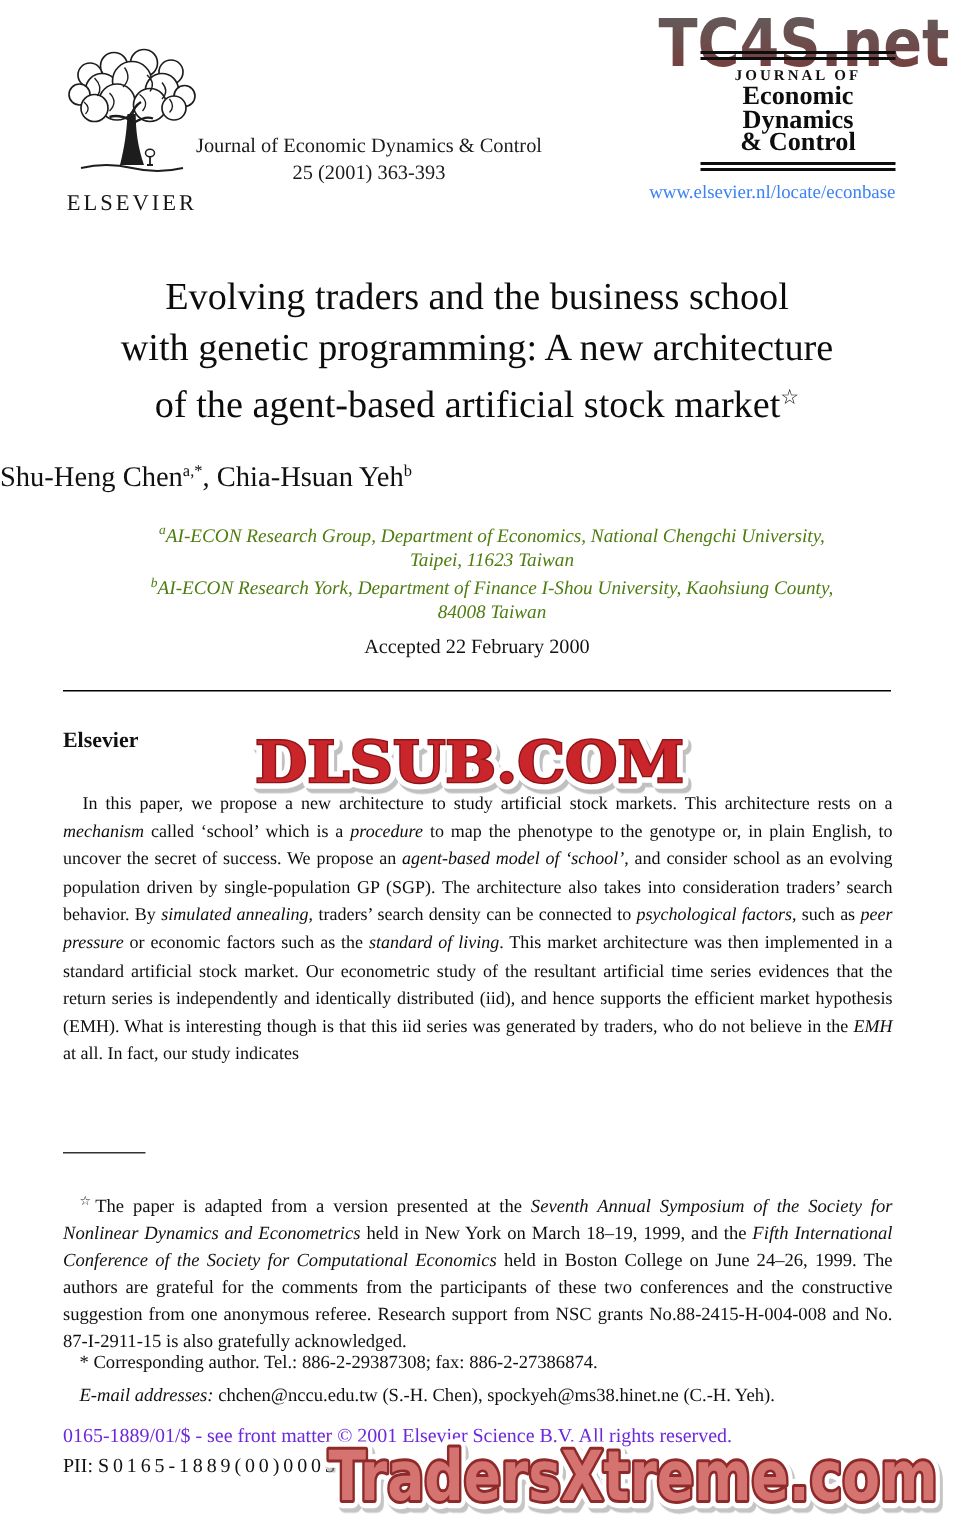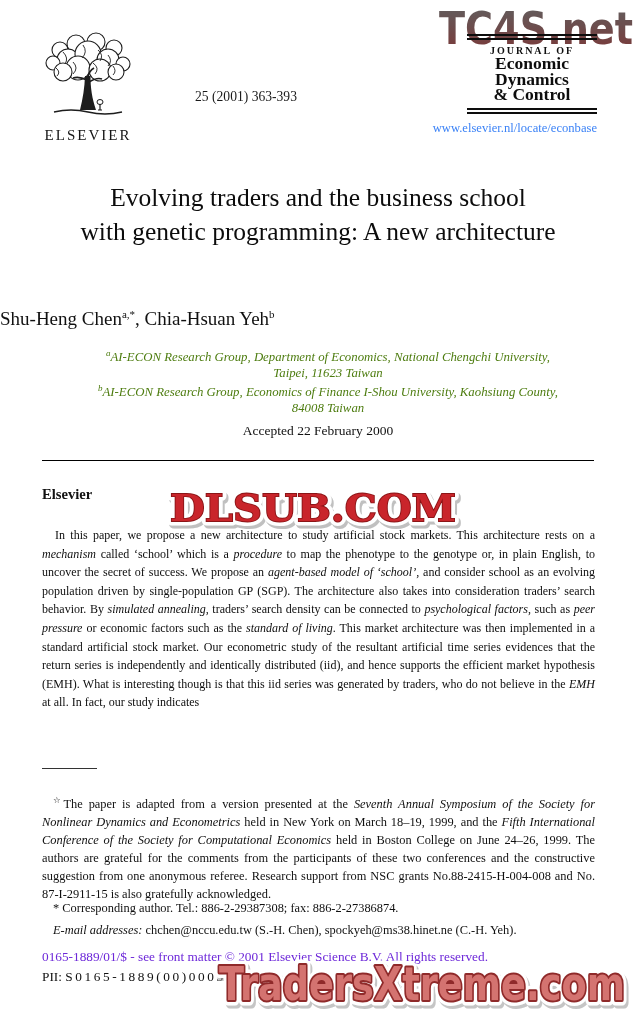--- a/index.html
+++ b/index.html
@@ -99,48 +99,50 @@
       <path d="M47 46 C46.5 58 45 68 42 80 L58 80 C54 68 52.5 58 52.5 46 Z" fill="#1d1d1d"></path>
       <path d="M49 50 q-8 -4 -14 -2 M51 52 q8 -5 13 -3 M50 47 q1 -6 6 -9" stroke="#1d1d1d" fill="none" stroke-width="1.6"></path>
       <ellipse cx="62" cy="72" rx="3" ry="2.5" fill="none" stroke="#1d1d1d"></ellipse>
       <path d="M62 74 l0 6 M60 80 l4 0" stroke="#1d1d1d" fill="none" stroke-width="1.2"></path>
       <path d="M16 82 q17 -4 34 0 q17 4 34 0" stroke="#1d1d1d" fill="none" stroke-width="1.3"></path>
     </svg>
     <div class="elsevier-label">ELSEVIER</div>
   </div>
 
   <div class="center-head">
+    <div>Journal of Economic Dynamics &amp; Control</div>
     <div>25 (2001) 363-393</div>
   </div>
 
   <div class="masthead">
     <div class="mast-box">
       <div class="mrule"></div>
       <div class="mrule"></div>
       <div class="mast-kicker">JOURNAL OF</div>
       <div class="mast-word">Economic</div>
       <div class="mast-word">Dynamics</div>
       <div class="mast-word">&amp; Control</div>
       <div class="mrule" style="margin-top:5px;"></div>
       <div class="mrule"></div>
     </div>
     <div class="mast-url">www.elsevier.nl/locate/econbase</div>
   </div>
 
   <div class="title">
     <div>Evolving traders and the business school</div>
     <div>with genetic programming: A new architecture</div>
+    <div><span>of the agent-based artificial stock market</span><sup class="star">☆</sup></div>
   </div>
 
   <div class="authors"><span>Shu-Heng Chen</span><sup>a,*</sup><span>, </span><span>Chia-Hsuan Yeh</span><sup>b</sup></div>
 
   <div class="affils">
     <div><sup>a</sup><span>AI-ECON Research Group, Department of Economics, National Chengchi University,</span></div>
     <div>Taipei, 11623 Taiwan</div>
-    <div><sup>b</sup><span>AI-ECON Research Group, Economics of Finance I-Shou University, Kaohsiung County,</span></div>
+    <div><sup>b</sup><span>AI-ECON Research York, Department of Finance I-Shou University, Kaohsiung County,</span></div>
     <div>84008 Taiwan</div>
   </div>
 
   <div class="accepted">Accepted 22 February 2000</div>
 
   <div class="rule-main"></div>
   <div class="abs-head">Elsevier</div>
   <p class="abs-para"><span>In this paper, we propose a new architecture to study artificial stock markets. This architecture rests on a </span><i>mechanism</i><span> called ‘school’ which is a </span><i>procedure</i><span> to map the phenotype to the genotype or, in plain English, to uncover the secret of success. We propose an </span><i>agent-based model of ‘school’</i><span>, and consider school as an evolving population driven by single-population GP (SGP). The architecture also takes into consideration traders’ search behavior. By </span><i>simulated annealing</i><span>, traders’ search density can be connected to </span><i>psychological factors</i><span>, such as </span><i>peer pressure</i><span> or economic factors such as the </span><i>standard of living</i><span>. This market architecture was then implemented in a standard artificial stock market. Our econometric study of the resultant artificial time series evidences that the return series is independently and identically distributed (iid), and hence supports the efficient market hypothesis (EMH). What is interesting though is that this iid series was generated by traders, who do not believe in the </span><i>EMH</i><span> at all. In fact, our study indicates</span></p>
 
   <svg class="wm-mid" width="306" height="50" viewBox="0 0 306 50">

